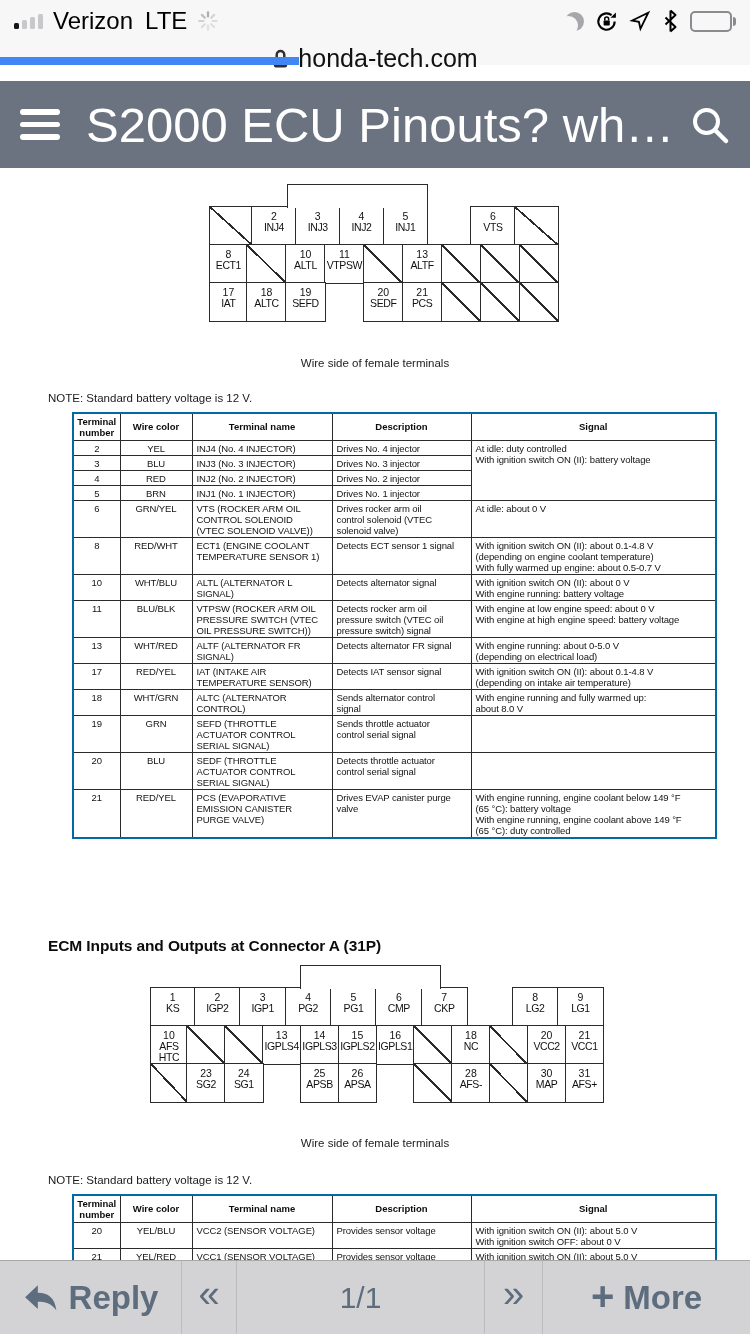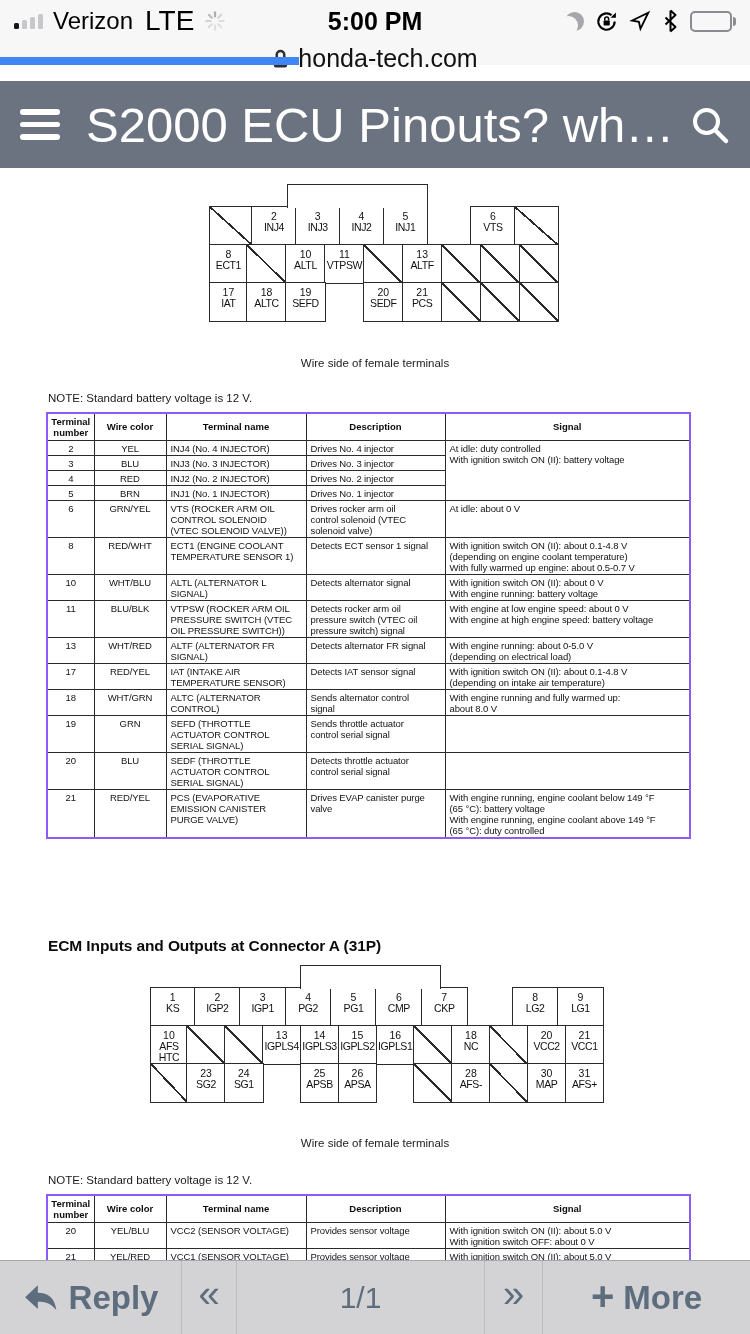--- a/index.html
+++ b/index.html
@@ -7,21 +7,21 @@
   body { font-family:"Liberation Sans", sans-serif; background:#fff; position:relative; overflow:hidden; }
 
   
   .status { position:absolute; top:0; left:0; width:750px; height:65px; background:#f7f7f8; z-index:30; }
   .s-row1 { position:relative; height:42px; display:flex; align-items:center; padding:0 14px; }
   .sig { display:flex; align-items:flex-end; gap:3px; margin-right:10px; }
   .sig i { display:block; width:5px; border-radius:1.5px; background:#c8c8cc; }
   .sig i.f { background:#17171a; }
   .sig .b1{height:6px;} .sig .b2{height:9px;} .sig .b3{height:12px;} .sig .b4{height:15px;}
   .carrier { font-size:24px; color:#000; margin-right:12px; }
-  .net { font-size:28px; color:#000; margin-right:10px; }
+  .net { font-size:24px; color:#000; margin-right:10px; }
   .time { position:absolute; left:0; right:0; text-align:center; font-size:25px; font-weight:700; color:#000; pointer-events:none; }
   .r-icons { margin-left:auto; display:flex; align-items:center; gap:11px; }
   .moon { width:19px; height:19px; border-radius:50%; box-shadow:inset -6px 4px 0 0 #a6a6ad; }
   .batt { display:flex; align-items:center; }
   .batt .body { width:42px; height:21px; border:2px solid #8a8a8f; border-radius:5px; padding:2px; }
   .batt .fill { width:40%; height:100%; background:#000; border-radius:1px; }
   .batt .tip { width:3px; height:9px; background:#8a8a8f; border-radius:0 3px 3px 0; margin-left:1px; }
   .s-row2 { height:33px; display:flex; align-items:center; justify-content:center; gap:9px; }
   .domain { font-size:25px; color:#111; }
   .progress { position:absolute; left:0; bottom:0; height:8px; width:299px; background:#4086f4; }
@@ -62,21 +62,21 @@
   .conn-a .conn-tab { left:150px; width:141px; }
   .pnum { font-size:10.5px; line-height:11px; padding-top:4px; text-align:center; color:#111; }
   .plbl { font-size:10.5px; line-height:11px; text-align:center; color:#111; letter-spacing:-0.4px; white-space:pre-line; }
 
   .caption { margin-top:35px; width:750px; text-align:center; font-size:11.5px; color:#222; }
   .section-a .caption { margin-top:34px; }
   .note { margin:23px 0 0 48px; font-size:11.5px; color:#1a1a1a; }
   .section-a .note { margin-top:25px; }
 
   
-  .pintable { margin:8px 0 0 46px; width:643px; border-collapse:collapse; border:2px solid #8b5cf6; table-layout:fixed; }
+  .pintable { margin:8px 0 0 72px; width:643px; border-collapse:collapse; border:2px solid #0369a1; table-layout:fixed; }
   .pintable col.c1 { width:47px; } .pintable col.c2 { width:72px; }
   .pintable col.c3 { width:140px; } .pintable col.c4 { width:139px; }
   .pintable col.c5 { width:245px; }
   .pintable th { border:1px solid #2b2b2b; font-size:9.5px; font-weight:700; line-height:11px; padding:2px 3px; text-align:center; white-space:pre-line; color:#0c0c0c; }
   .pintable td { border:1px solid #2b2b2b; font-size:9.5px; line-height:11px; padding:2px 4px 1px 4px; vertical-align:top; white-space:pre-line; color:#131313; letter-spacing:-0.1px; }
   .pintable td.num, .pintable td.color { text-align:center; }
 
   
   .toolbar { position:absolute; bottom:0; left:0; width:750px; height:74px; background:#d3d3d5; border-top:1px solid #a8a8ab; display:flex; z-index:40; color:#5d6d7e; }
   .tb-sec { display:flex; align-items:center; justify-content:center; border-right:1px solid #bcbcbf; cursor:pointer; }
@@ -108,21 +108,20 @@
         <line x1="12" y1="2.5" x2="12" y2="7" opacity="0.95"></line>
         <line x1="18.7" y1="5.3" x2="15.5" y2="8.5" opacity="0.45"></line>
         <line x1="21.5" y1="12" x2="17" y2="12" opacity="0.35"></line>
         <line x1="18.7" y1="18.7" x2="15.5" y2="15.5" opacity="0.3"></line>
         <line x1="12" y1="21.5" x2="12" y2="17" opacity="0.3"></line>
         <line x1="5.3" y1="18.7" x2="8.5" y2="15.5" opacity="0.35"></line>
         <line x1="2.5" y1="12" x2="7" y2="12" opacity="0.5"></line>
         <line x1="5.3" y1="5.3" x2="8.5" y2="8.5" opacity="0.75"></line>
       </g>
     </svg>
-    <span class="time">5:00 PM</span>
     <span class="r-icons">
       <span class="moon"></span>
       <svg width="23" height="23" viewBox="0 0 24 24">
         <path d="M20.5 12 a8.5 8.5 0 1 1 -3.2 -6.6" fill="none" stroke="#000" stroke-width="2.2"></path>
         <path d="M21.8 2.5 L21.8 8.2 L16.2 8 Z" fill="#000"></path>
         <rect x="9" y="11" width="6.4" height="5.2" rx="0.8" fill="#000"></rect>
         <path d="M10.2 11 v-1.8 a2 2 0 0 1 4 0 v1.8" fill="none" stroke="#000" stroke-width="1.6"></path>
       </svg>
       <svg width="22" height="22" viewBox="0 0 24 24">
         <path d="M3.5 11.5 L21 3 L12.5 20.5 L10.8 12.8 Z" fill="none" stroke="#000" stroke-width="2"></path>

